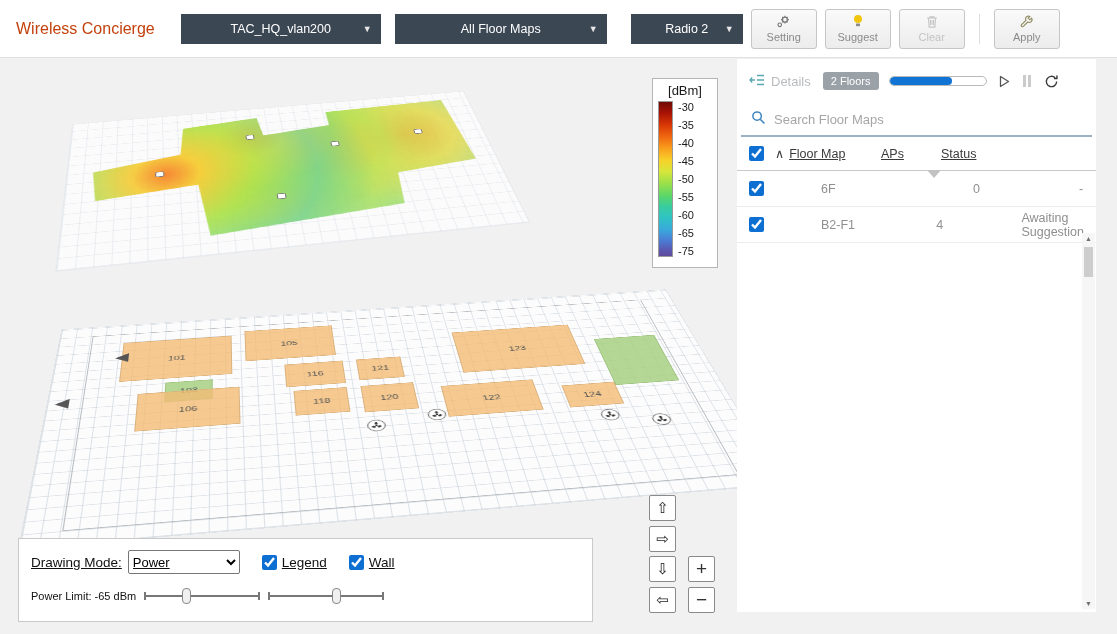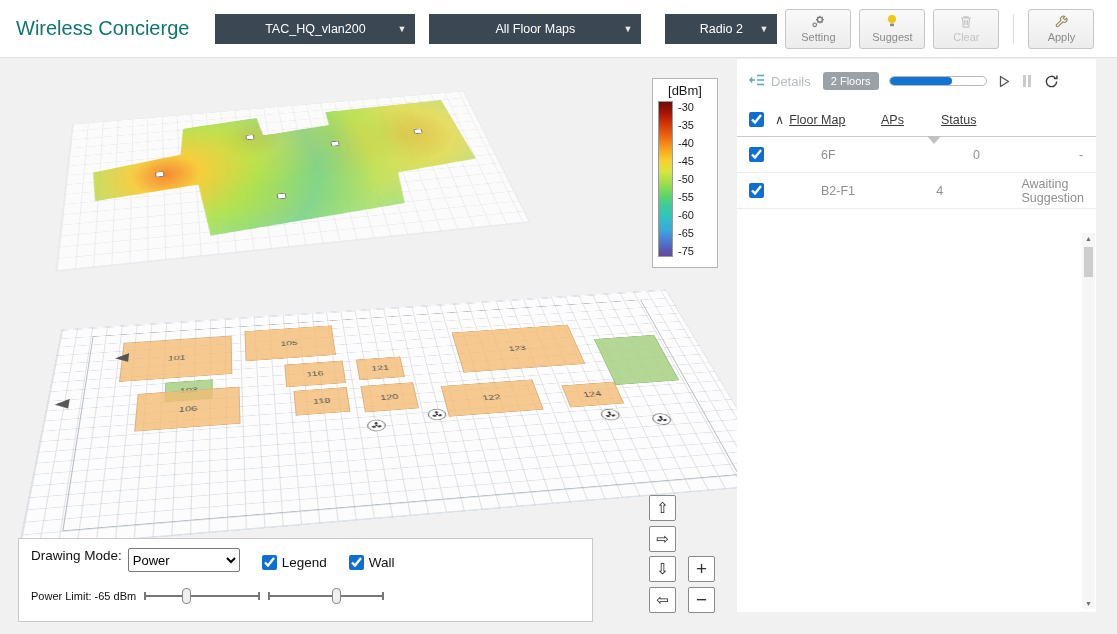--- a/index.html
+++ b/index.html
@@ -2,21 +2,21 @@
 <html><head>
 <meta charset="utf-8">
 <style>
   * { box-sizing:border-box; margin:0; padding:0; }
   html,body { width:1117px; height:634px; }
   body { position:relative; font-family:"Liberation Sans",sans-serif; background:#f1f1f1; overflow:hidden; }
 
   
   .topbar { position:absolute; top:0; left:0; width:1117px; height:58px; background:#fff;
             border-bottom:1px solid #e0e0e0; display:flex; align-items:center; padding:0 16px; z-index:10; }
-  .app-title { font-size:20px; color:#0f766e; white-space:nowrap; }
+  .app-title { font-size:16px; color:#c2410c; white-space:nowrap; }
   .dd { height:30px; background:#3c4754; color:#fff; font-size:12.5px; display:flex; align-items:center;
         justify-content:center; position:relative; cursor:pointer; }
   .dd .caret { position:absolute; right:9px; font-size:9px; color:#e8e8e8; }
   .dd1 { width:200px; margin-left:26px; }
   .dd2 { width:212px; margin-left:14px; }
   .dd3 { width:112px; margin-left:24px; }
   .btn { width:66px; height:40px; margin-left:8px; border:1px solid #c6c6c6; border-radius:3px;
          background:linear-gradient(#fafafa,#ececec); display:flex; flex-direction:column; align-items:center;
          justify-content:center; gap:2px; font-size:11px; color:#8a8a8a; cursor:pointer; }
   .btn:first-of-type { margin-left:16px; }
@@ -100,21 +100,21 @@
           display:flex; align-items:center; justify-content:center; font-size:11px; color:#555; }
   .room.green { background:rgba(168,208,130,.85); border-color:#9cc27e; }
   .fan { position:absolute; width:18px; height:18px; background:#fff; border:1px solid #666; border-radius:50%;
          display:flex; align-items:center; justify-content:center; }
   .marker-tri { position:absolute; width:0; height:0; border-top:8px solid transparent;
                 border-bottom:8px solid transparent; border-right:14px solid #555; }
 
   
   .controls { position:absolute; left:18px; top:538px; width:575px; height:84px; background:#fff;
               border:1px solid #c9c9c9; z-index:5; padding:9px 12px; }
-  .ctl-row1 { display:flex; height:28px; font-size:13.5px; color:#111; }
+  .ctl-row1 { display:flex; align-items:center; height:28px; font-size:13.5px; color:#111;text-decoration:underline; }
   .ctl-row1 select { margin-left:6px; height:24px; width:112px; font-size:13px; border:1px solid #767676;
                      border-radius:2px; background:#fff; }
   .chk { display:flex; align-items:center; gap:5px; margin-left:22px; font-size:13.5px; color:#111; }
   .ctl-row2 { display:flex; align-items:center; margin-top:12px; font-size:11px; color:#111; }
   .slider { position:relative; width:116px; height:16px; margin-left:8px; }
   .slider .track { position:absolute; top:7px; left:0; right:0; height:2px; background:#777; }
   .slider .tickL, .slider .tickR { position:absolute; top:4px; width:2px; height:8px; background:#777; }
   .slider .tickL { left:0; } .slider .tickR { right:0; }
   .slider .thumb { position:absolute; top:0; width:9px; height:16px; background:#f0f0f0;
                    border:1px solid #888; border-radius:4px; cursor:pointer; }
@@ -317,20 +317,29 @@
         </svg>
     </span>
     <span class="phead-btn">
       <svg width="15" height="15" viewBox="0 0 16 16" fill="none">
         <path d="M13.5 8a5.5 5.5 0 11-1.6-3.9" stroke="#3a3a3a" stroke-width="1.5"></path>
         <path d="M13.8 1.6v3.2h-3.2" stroke="#3a3a3a" stroke-width="1.5"></path>
       </svg>
     </span>
   </div>
 
+  <div class="search-row">
+    <span>
+      <svg width="15" height="15" viewBox="0 0 16 16" fill="none">
+        <circle cx="6.5" cy="6.5" r="4.5" stroke="#3f86c0" stroke-width="1.6"></circle>
+        <path d="M10 10l4.3 4.3" stroke="#3f86c0" stroke-width="1.6"></path>
+      </svg>
+    </span>
+    <input class="search-input" type="text" placeholder="Search Floor Maps" style="">
+  </div>
 
   <div class="thead">
     <span class="col-cb">
         <input type="checkbox" checked="" style="">
       </span>
     <span class="col-floor">
       <span>∧</span>
       <span class="ul">Floor Map</span>
     </span>
     <span class="col-aps ul">APs</span>

